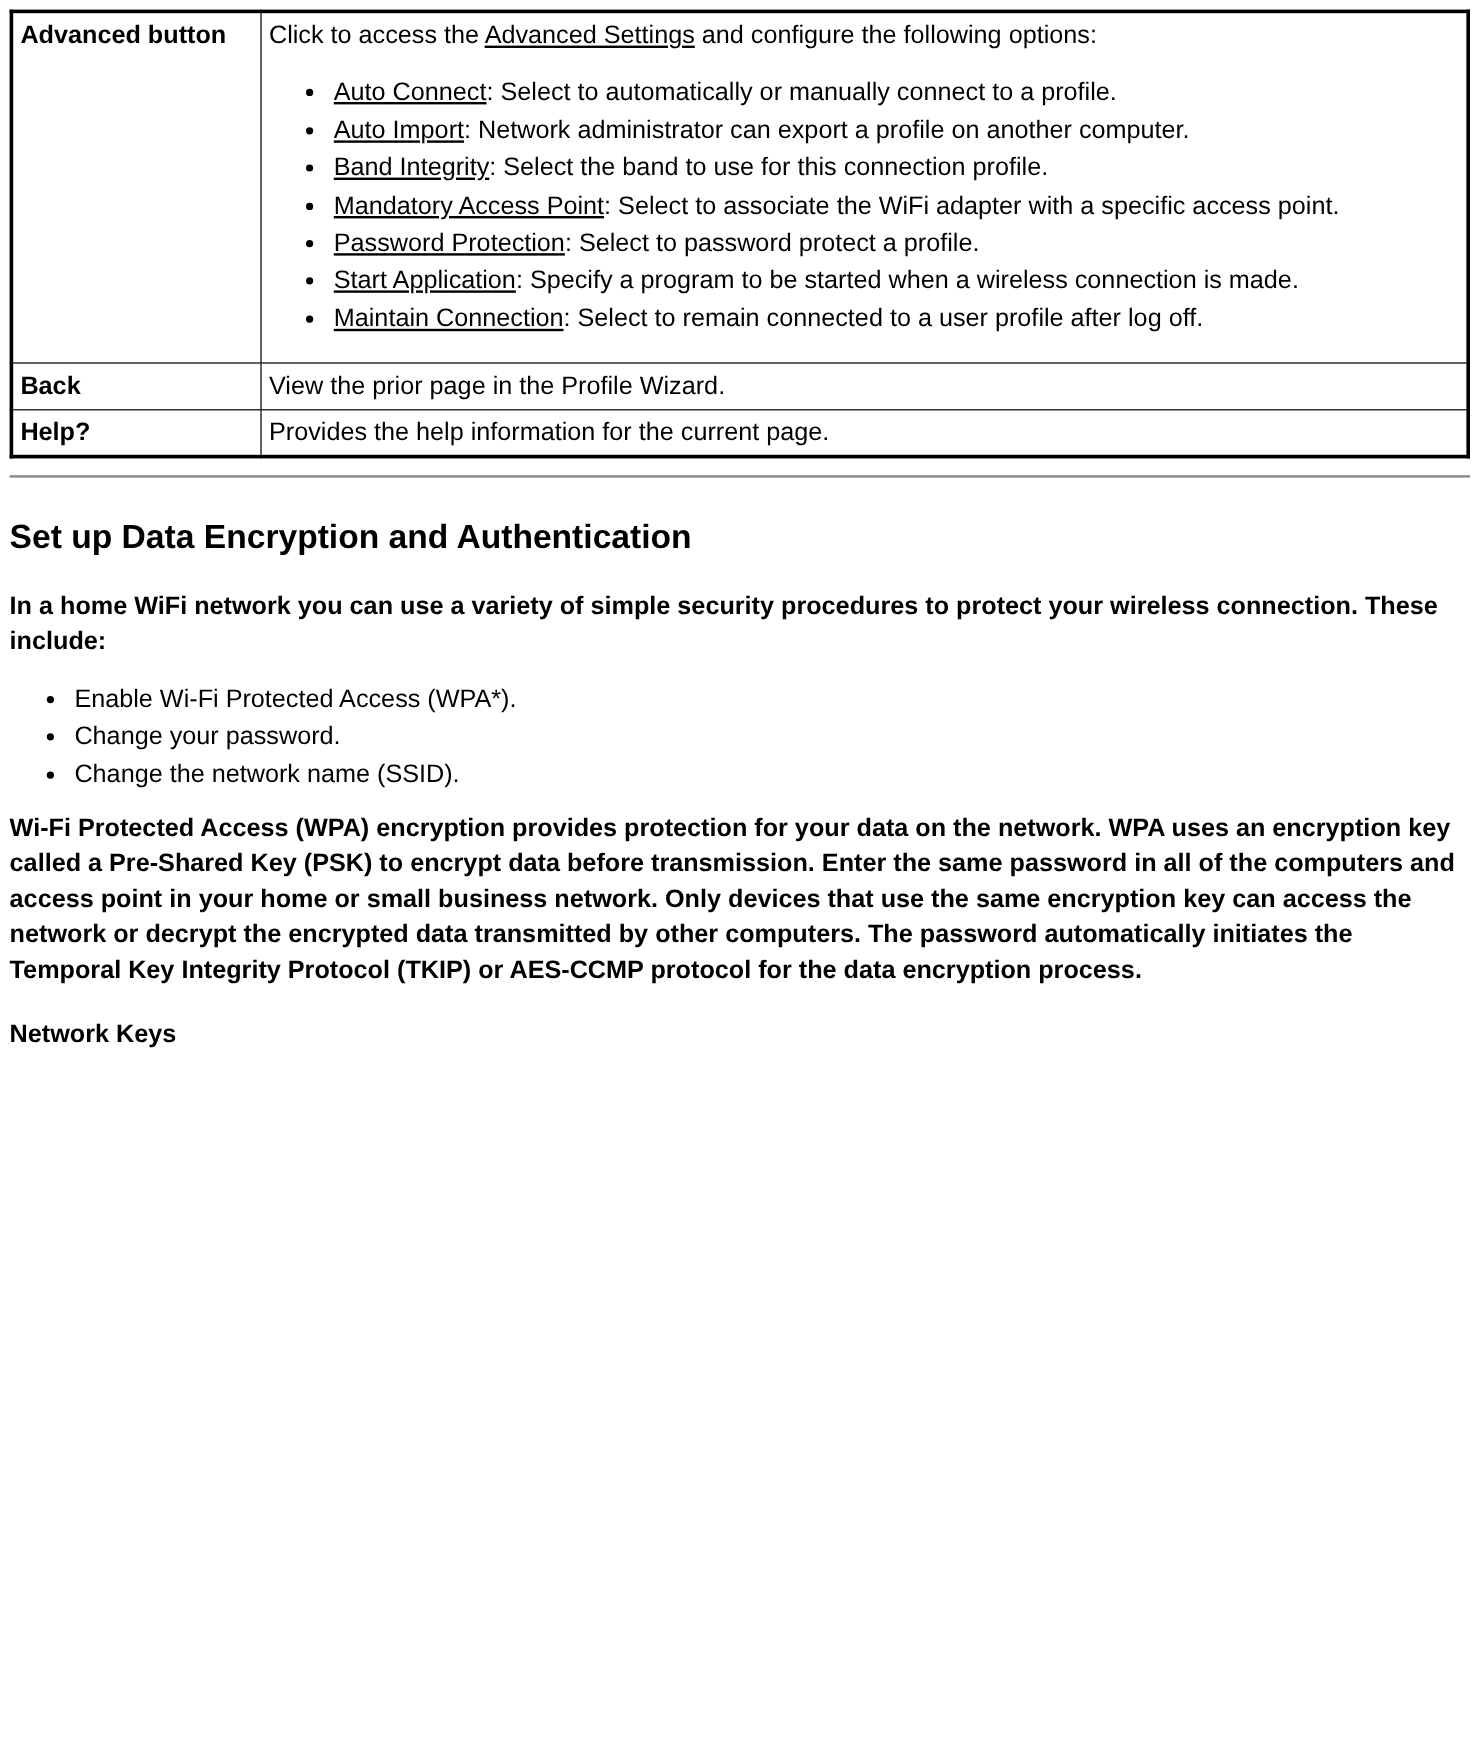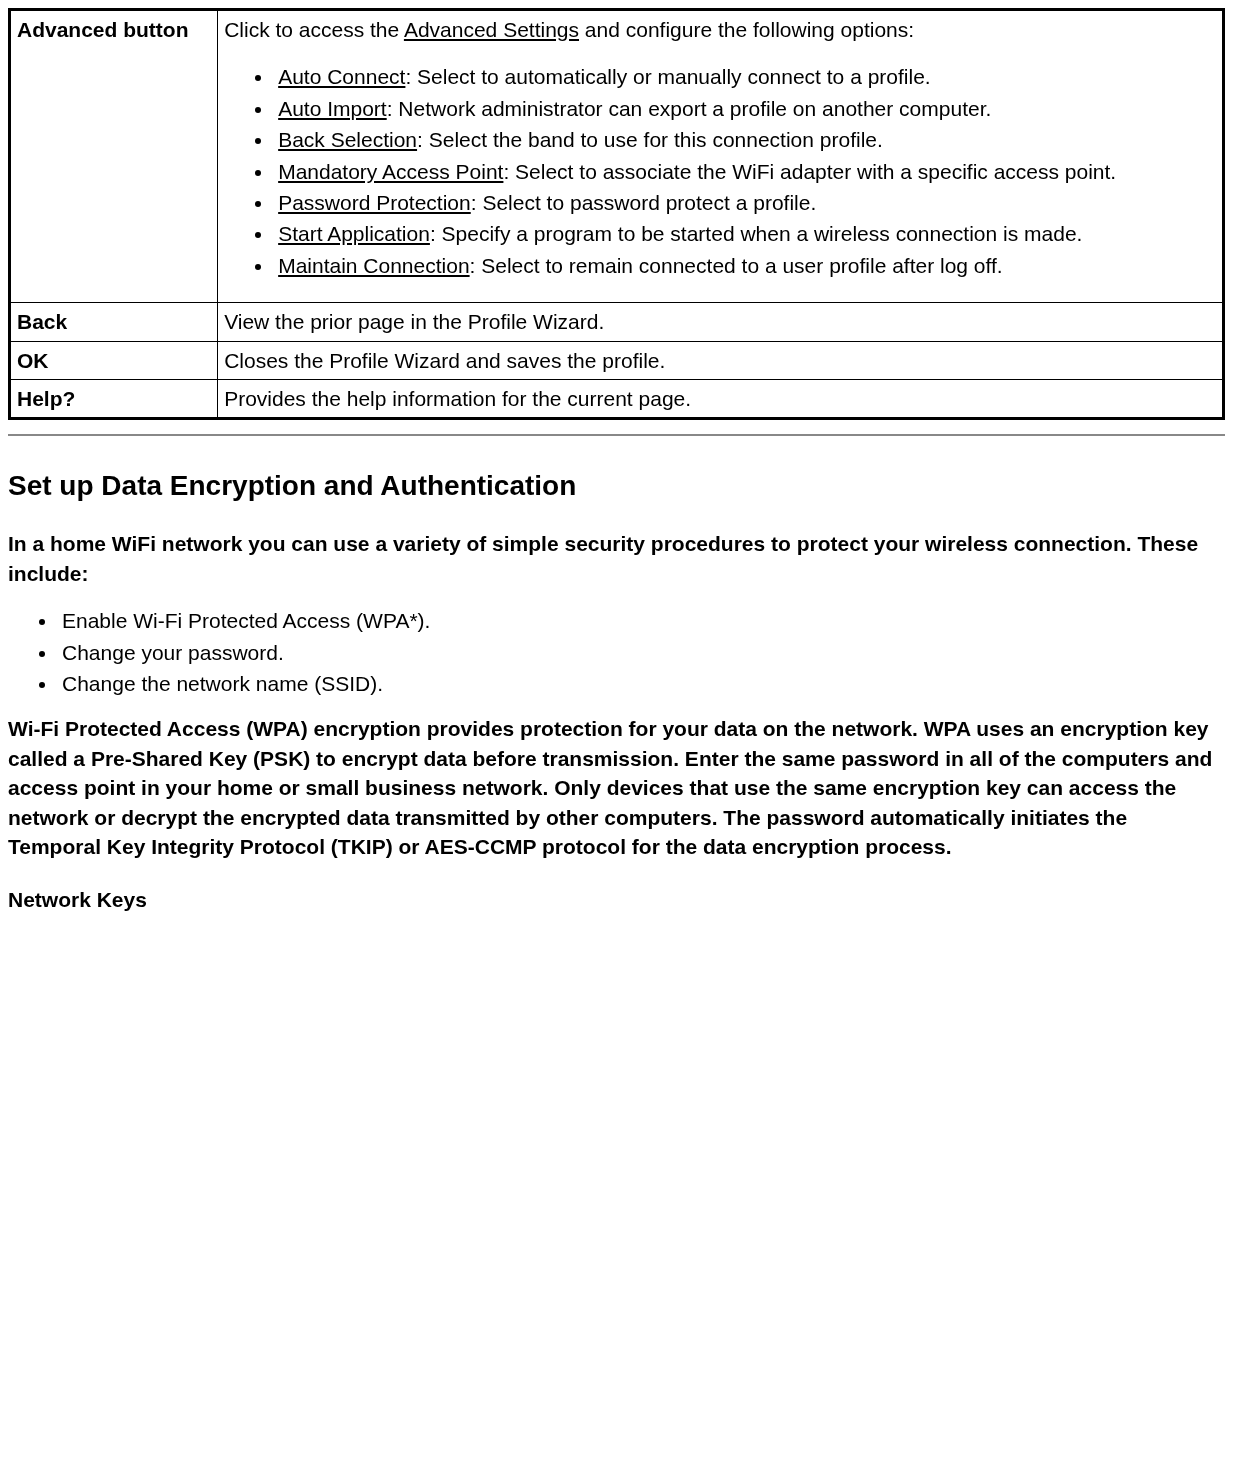--- a/index.html
+++ b/index.html
@@ -76,35 +76,31 @@
   <tbody>
       <tr>
     <th>Advanced button</th>
     <td class="cell-content">
       <p>
         <span>Click to access the </span><a href="#">Advanced Settings</a><span> and configure the following options:</span>
       </p>
       <ul class="disc nested">
         <li><a href="#">Auto Connect</a><span>: Select to automatically or manually connect to a profile.</span></li>
         <li><a href="#">Auto Import</a><span>: Network administrator can export a profile on another computer.</span></li>
-        <li><a href="#">Back Selection</a><span>: Select the band to use for this connection profile.</span></li>
+        <li><a href="#">Band Integrity</a><span>: Select the band to use for this connection profile.</span></li>
         <li><a href="#">Mandatory Access Point</a><span>: Select to associate the WiFi adapter with a specific access point.</span></li>
         <li><a href="#">Password Protection</a><span>: Select to password protect a profile.</span></li>
         <li><a href="#">Start Application</a><span>: Specify a program to be started when a wireless connection is made.</span></li>
         <li><a href="#">Maintain Connection</a><span>: Select to remain connected to a user profile after log off.</span></li>
       </ul>
     </td>
   </tr>
   <tr>
     <th>Back</th>
     <td>View the prior page in the Profile Wizard.</td>
-  </tr>
-  <tr>
-    <th>OK</th>
-    <td>Closes the Profile Wizard and saves the profile.</td>
   </tr>
   <tr>
     <th>Help?</th>
     <td>Provides the help information for the current page.</td>
   </tr>
 </tbody>
   </table>
 
 <hr>
 

